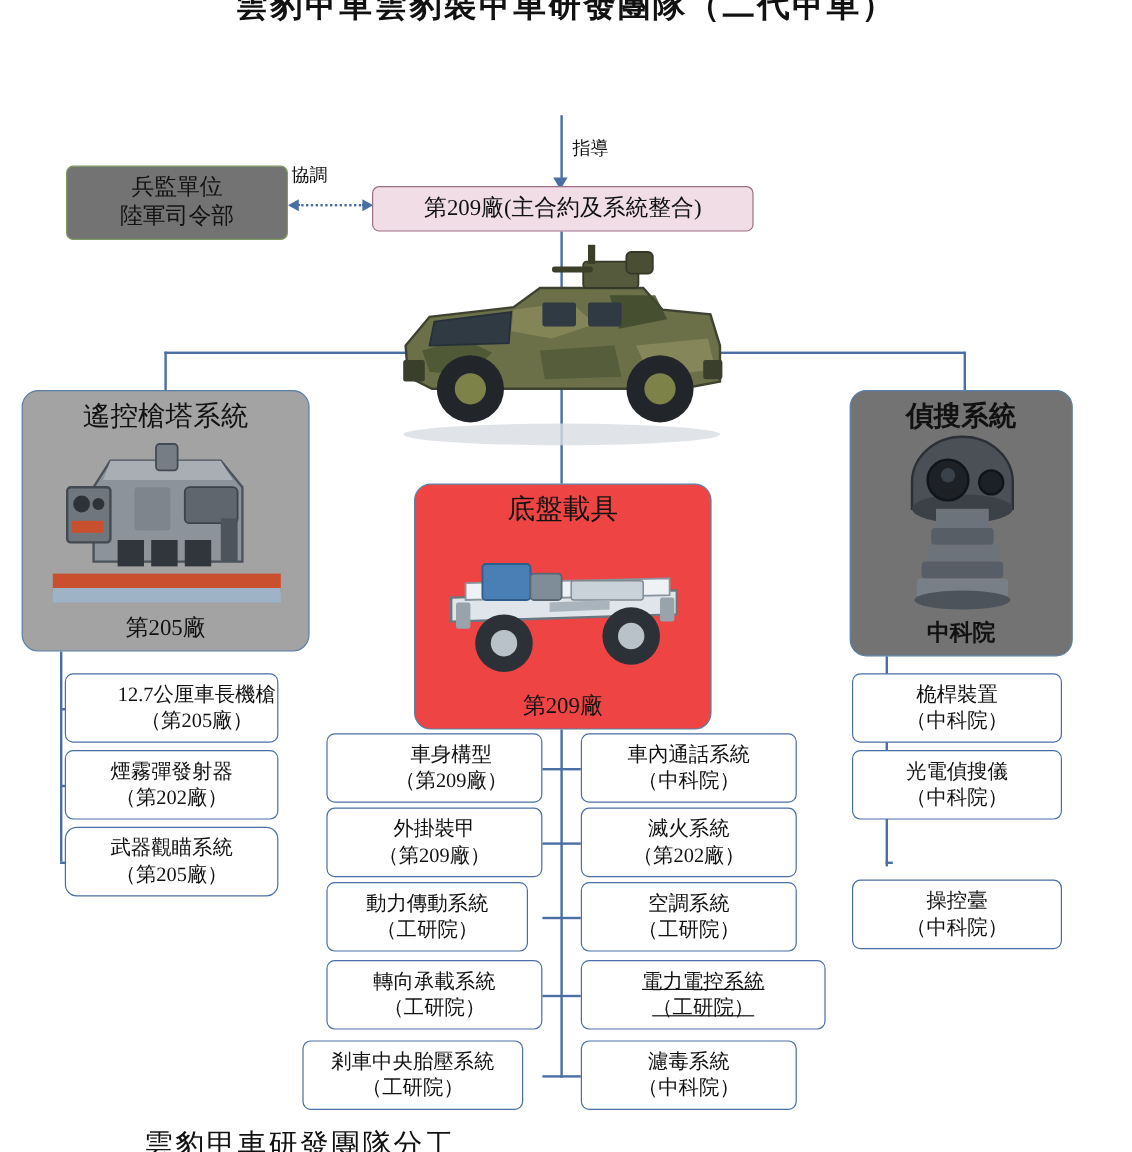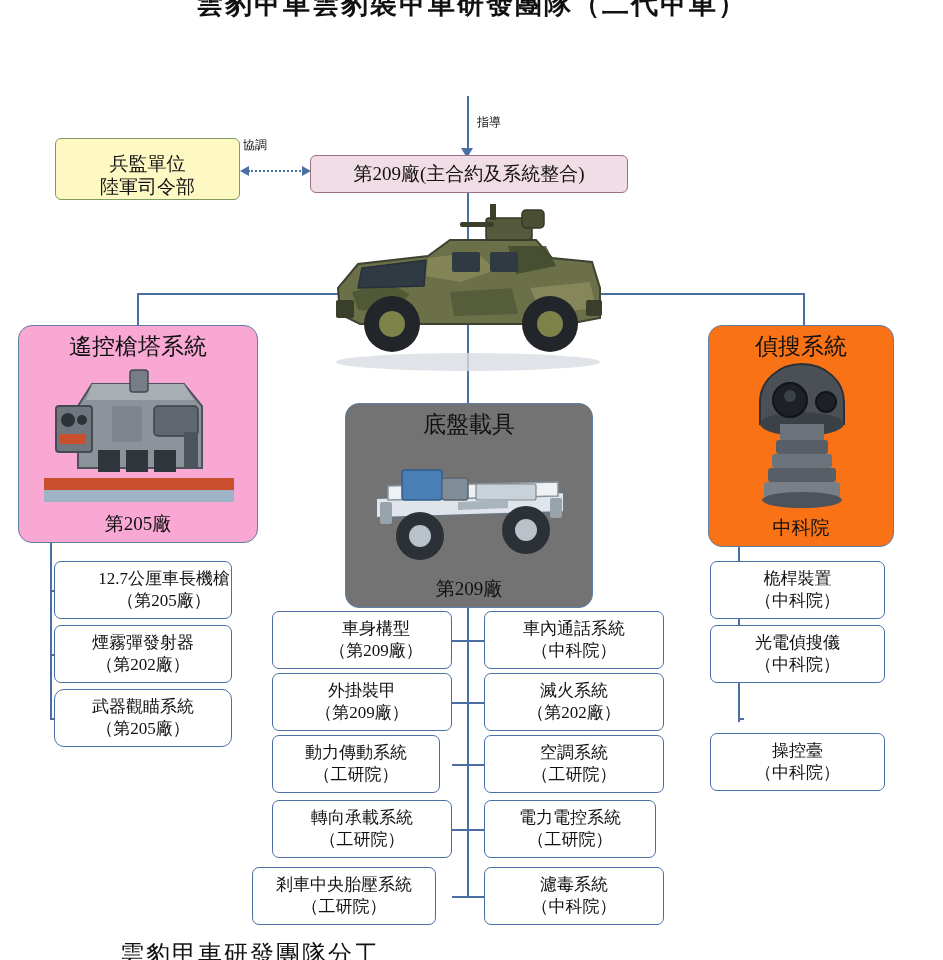--- a/index.html
+++ b/index.html
@@ -27,41 +27,40 @@
   .node .ln{display:block;white-space:nowrap;}
 
   
   .box-blue{
     background:#ccdcee;
     border:1.5px solid #5b7fa6;
     font-size:19px;
   }
   
   .box-green{
-    background:#fef9c3;
+    background:#737373;
     border:1.5px solid #7f9a63;
     font-size:19px;
-    justify-content:flex-end;
   }
   
   .box-pink{
     background:#f0dde6;
     border:1.5px solid #9b6f85;
     font-size:19px;
   }
   
   .panel{
     border-radius:14px;
     border:1.5px solid #5b7fa6;
     align-items:center;
     justify-content:flex-start;
   }
-  .panel-pink{background:#f9a8d4;}
-  .panel-purple{background:#737373;}
-  .panel-yellow{background:#f97316;}
+  .panel-pink{background:#a3a3a3;}
+  .panel-purple{background:#ef4444;}
+  .panel-yellow{background:#737373;font-weight:bold;}
   .panel .title{font-size:23px;margin-top:7px;}
   .panel .sub{font-size:19px;position:absolute;bottom:6px;left:0;right:0;text-align:center;}
 
   
   .leaf{
     background:#ffffff;
     border:1.5px solid #4a6fa5;
     border-radius:7px;
     font-size:17px;
     padding:2px 4px;
@@ -92,21 +91,21 @@
     border-bottom:5px solid transparent;
     border-right:9px solid #4a6fa5;
   }
   .arrow-right{
     border-top:5px solid transparent;
     border-bottom:5px solid transparent;
     border-left:9px solid #4a6fa5;
   }
   .edge-label{
     position:absolute;
-    font-size:12px;
+    font-size:15px;
     background:transparent;
     white-space:nowrap;
   }
 
   
   .page-title{
     position:absolute;
     left:0;right:0;top:-14px;
     text-align:center;
     font-size:27px;
@@ -294,21 +293,21 @@
     <span class="ln">（第202廠）</span>
   </div>
 
   <div class="ln-h" style="left:467px;top:764px;width:17px;"></div>
   <div class="node leaf" style="left:484px;top:735px;width:180px;height:58px;">
     <span class="ln">空調系統</span>
     <span class="ln">（工研院）</span>
   </div>
 
   <div class="ln-h" style="left:467px;top:829px;width:17px;"></div>
-  <div class="node leaf" style="left:484px;top:800px;width:172px;height:58px;">
+  <div class="node leaf" style="left:484px;top:800px;width:204px;height:58px;text-decoration:underline;">
     <span class="ln">電力電控系統</span>
     <span class="ln">（工研院）</span>
   </div>
 
   <div class="ln-h" style="left:467px;top:896px;width:17px;"></div>
   <div class="node leaf" style="left:484px;top:867px;width:180px;height:58px;">
     <span class="ln">濾毒系統</span>
     <span class="ln">（中科院）</span>
   </div>
 

